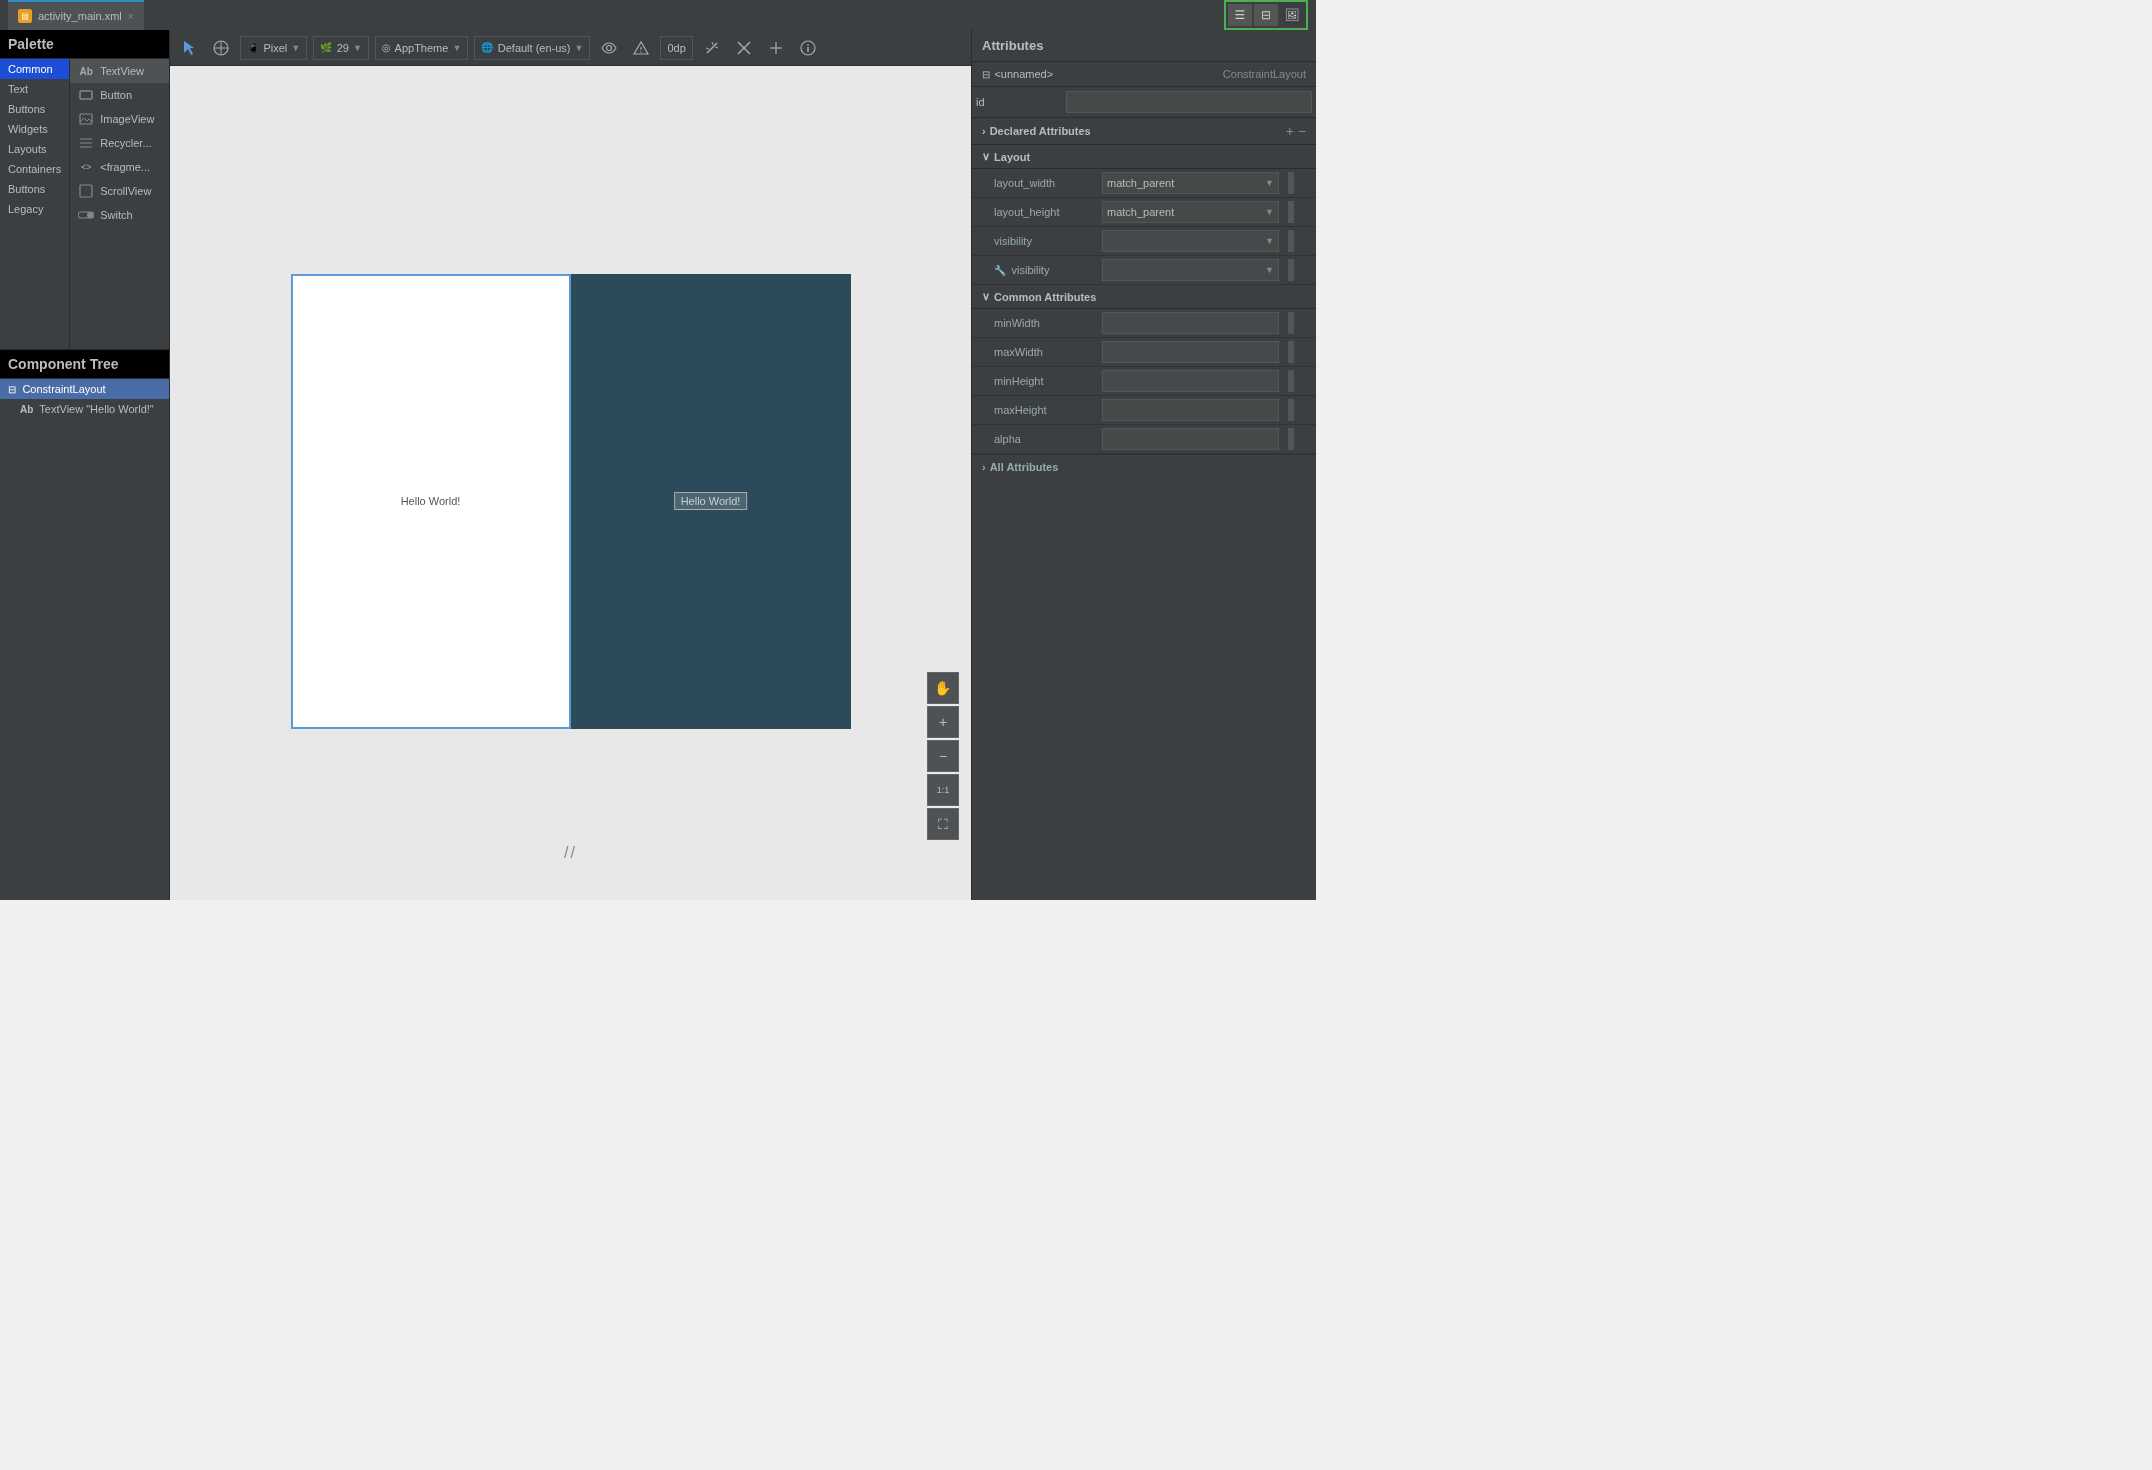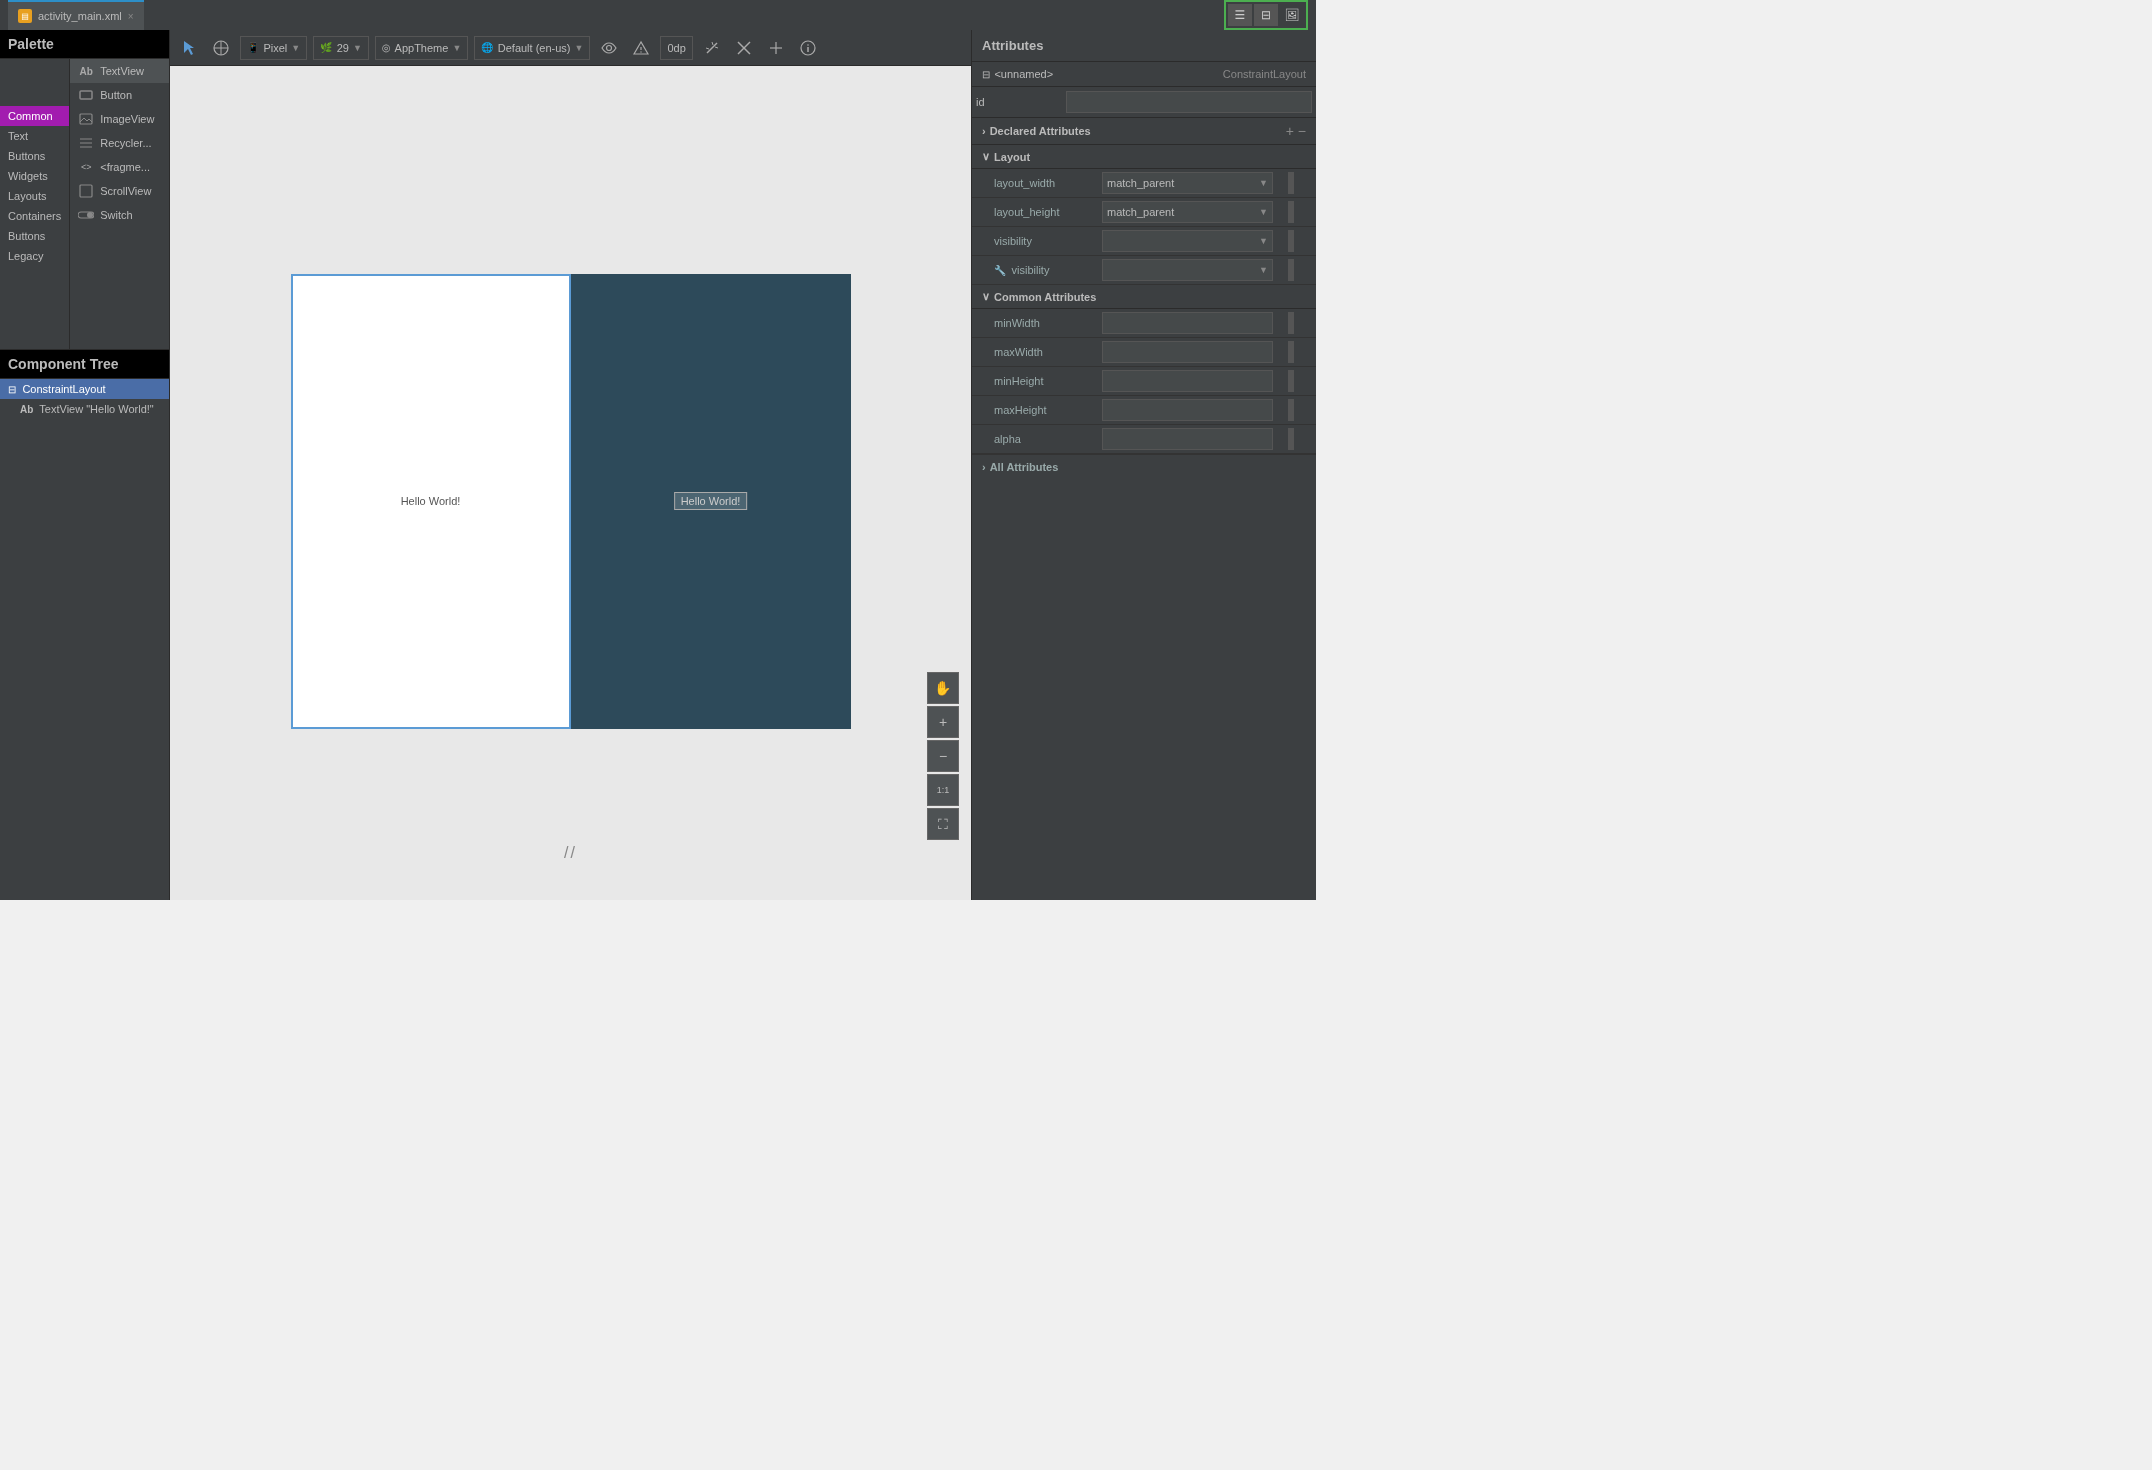--- a/index.html
+++ b/index.html
@@ -99,23 +99,22 @@
       padding: 0;
     }
 
     .palette-cat {
       color: #bbb;
       font-size: 11px;
       padding: 4px 8px;
       cursor: pointer;
     }
     .palette-cat.active {
-      background: #a21caf;
+      background: #1d4ed8;
       color: #ffffff;
-      margin-top: 47px;
     }
 
     .palette-items {
       flex: 1;
       overflow-y: auto;
       border-left: 1px solid #2b2b2b;
     }
 
     .palette-item {
       display: flex;
@@ -394,21 +393,21 @@
       color: #9aa;
       font-size: 11px;
       min-width: 100px;
       flex-shrink: 0;
     }
 
     .attr-value-wrapper {
       flex: 1;
       display: flex;
       align-items: center;
-      gap: 15px;
+      gap: 9px;
     }
 
     .attr-input {
       flex: 1;
       background: #45494a;
       border: 1px solid #555;
       color: #bbb;
       font-size: 11px;
       padding: 2px 4px;
       height: 22px;

